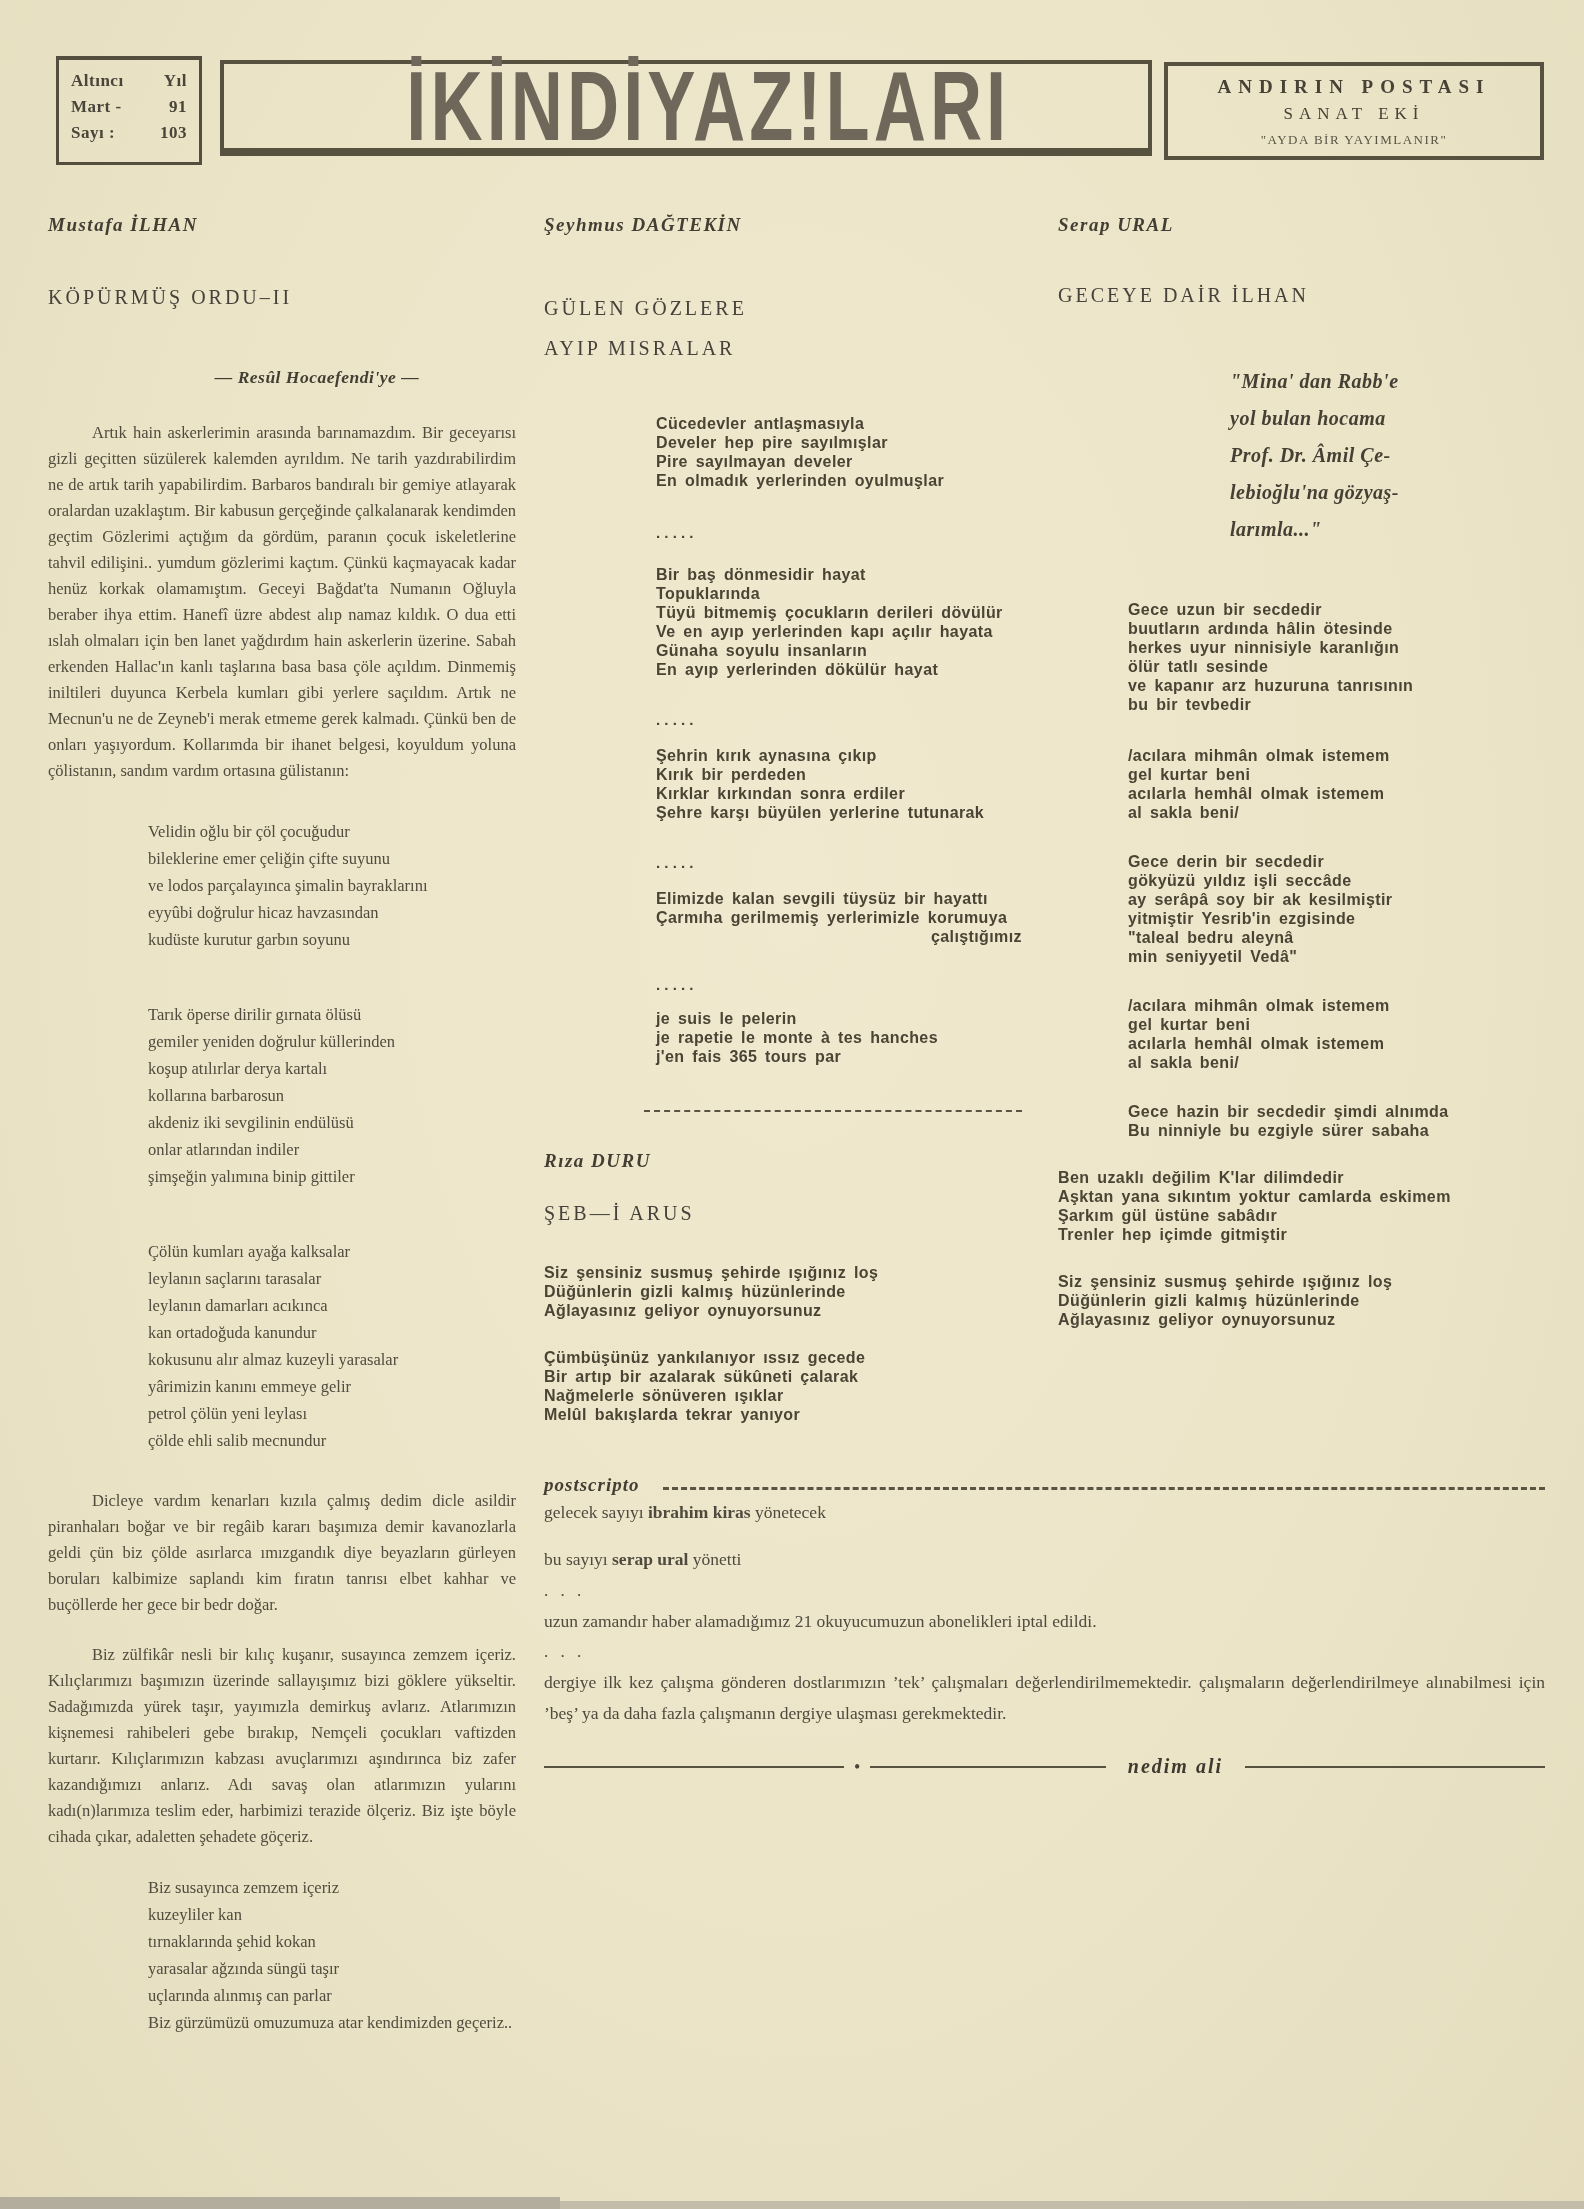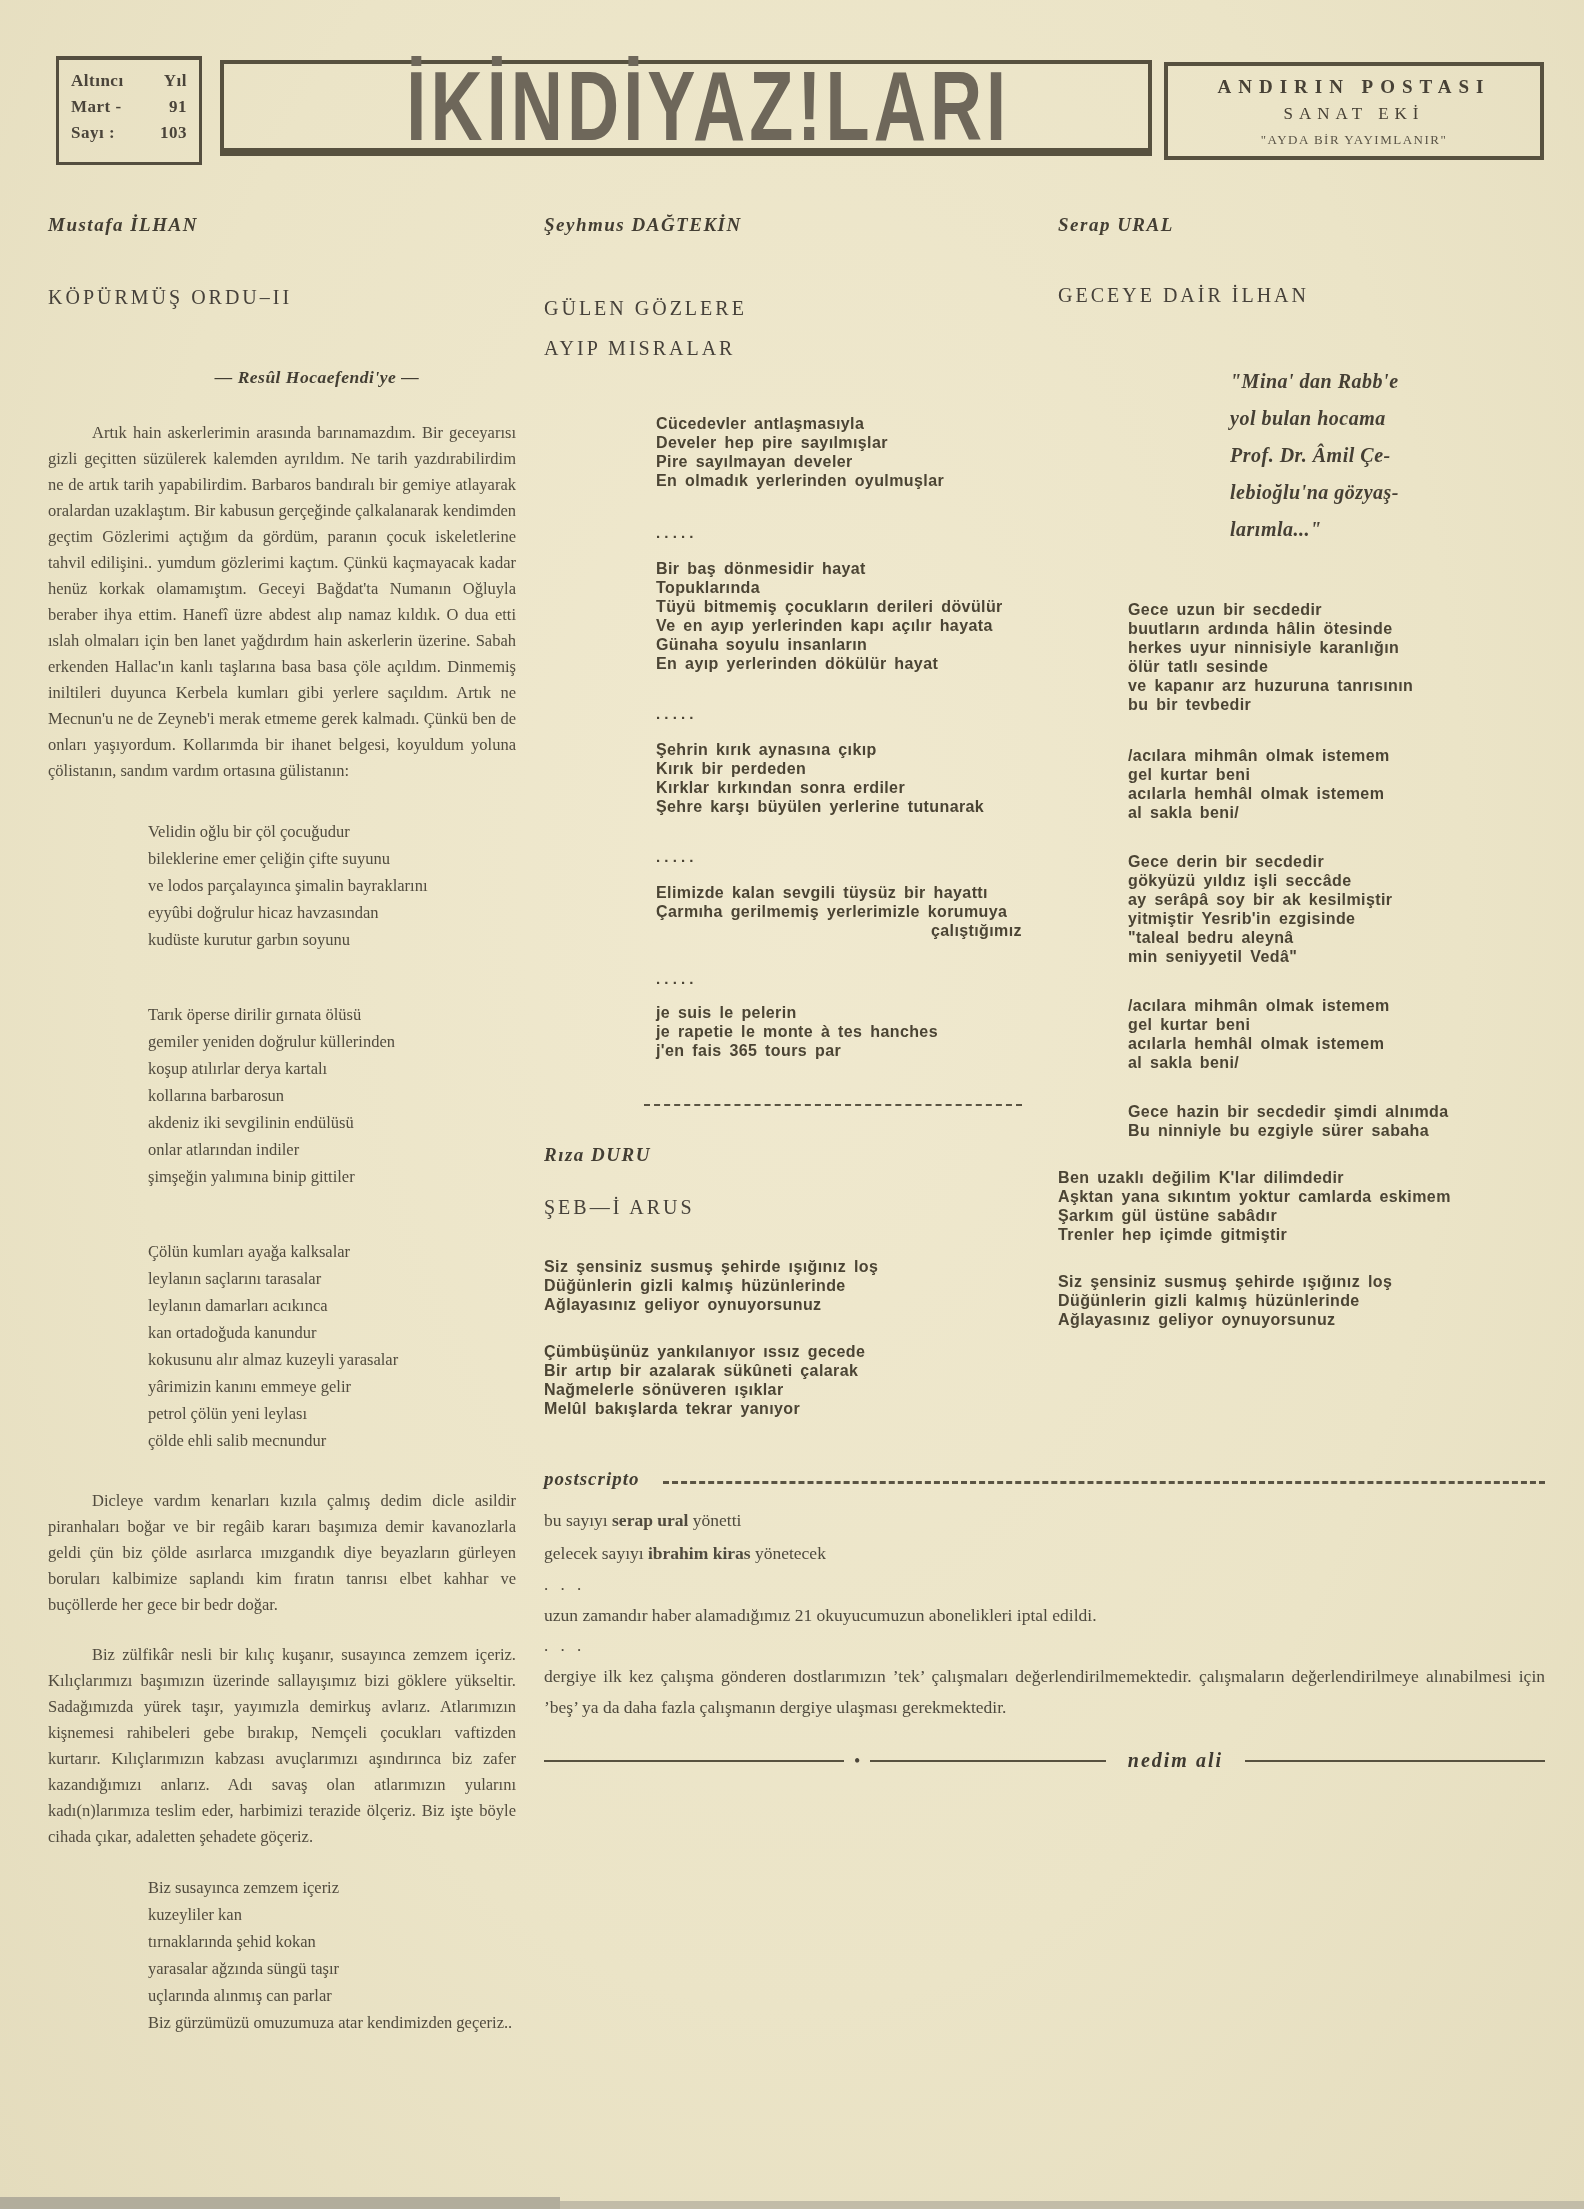--- a/index.html
+++ b/index.html
@@ -142,21 +142,21 @@
 
         <div class="col2">
           <div class="author" style="margin-top:44px;">Şeyhmus DAĞTEKİN</div>
           <div class="col-title" style="margin-top:52px;white-space:pre;line-height:40px;">GÜLEN GÖZLERE
 AYIP MISRALAR</div>
           <div class="tw ind2" style="margin-top:46px;">Cücedevler antlaşmasıyla
 Develer hep pire sayılmışlar
 Pire sayılmayan develer
 En olmadık yerlerinden oyulmuşlar</div>
           <div class="sep-dots ind2" style="margin-top:34px;">. . . . .</div>
-          <div class="tw ind2" style="margin-top:18px;">Bir baş dönmesidir hayat
+          <div class="tw ind2" style="margin-top:24px;">Bir baş dönmesidir hayat
 Topuklarında
 Tüyü bitmemiş çocukların derileri dövülür
 Ve en ayıp yerlerinden kapı açılır hayata
 Günaha soyulu insanların
 En ayıp yerlerinden dökülür hayat</div>
           <div class="sep-dots ind2" style="margin-top:32px;">. . . . .</div>
           <div class="tw ind2" style="margin-top:18px;">Şehrin kırık aynasına çıkıp
 Kırık bir perdeden
 Kırklar kırkından sonra erdiler
 Şehre karşı büyülen yerlerine tutunarak</div>
@@ -220,25 +220,25 @@
 Düğünlerin gizli kalmış hüzünlerinde
 Ağlayasınız geliyor oynuyorsunuz</div>
         </div>
       </div>
 
       <div>
         <div class="ps-head">
           <span class="ps-label">postscripto</span>
           <span class="ps-rule"></span>
         </div>
+        <div class="ps-line">
+          <span>gelecek sayıyı </span><span class="ps-bold">ibrahim kiras</span><span> yönetecek</span>
+        </div>
         <div class="ps-line" style="margin-top:14px;">
           <span>bu sayıyı </span><span class="ps-bold">serap ural</span><span> yönetti</span>
-        </div>
-        <div class="ps-line">
-          <span>gelecek sayıyı </span><span class="ps-bold">ibrahim kiras</span><span> yönetecek</span>
         </div>
         <div class="ps-dots">. . .</div>
         <div class="ps-par">uzun zamandır haber alamadığımız 21 okuyucumuzun abonelikleri iptal edildi.</div>
         <div class="ps-dots">. . .</div>
         <div class="ps-par">dergiye ilk kez çalışma gönderen dostlarımızın ’tek’ çalışmaları değerlendirilmemektedir. çalışmaların değerlendirilmeye alınabilmesi için ’beş’ ya da daha fazla çalışmanın dergiye ulaşması gerekmektedir.</div>
         <div class="sig-row">
           <span class="sig-line sig-l1"></span>
           <span class="sig-dot">•</span>
           <span class="sig-line sig-l2"></span>
           <span class="sig-name">nedim ali</span>

